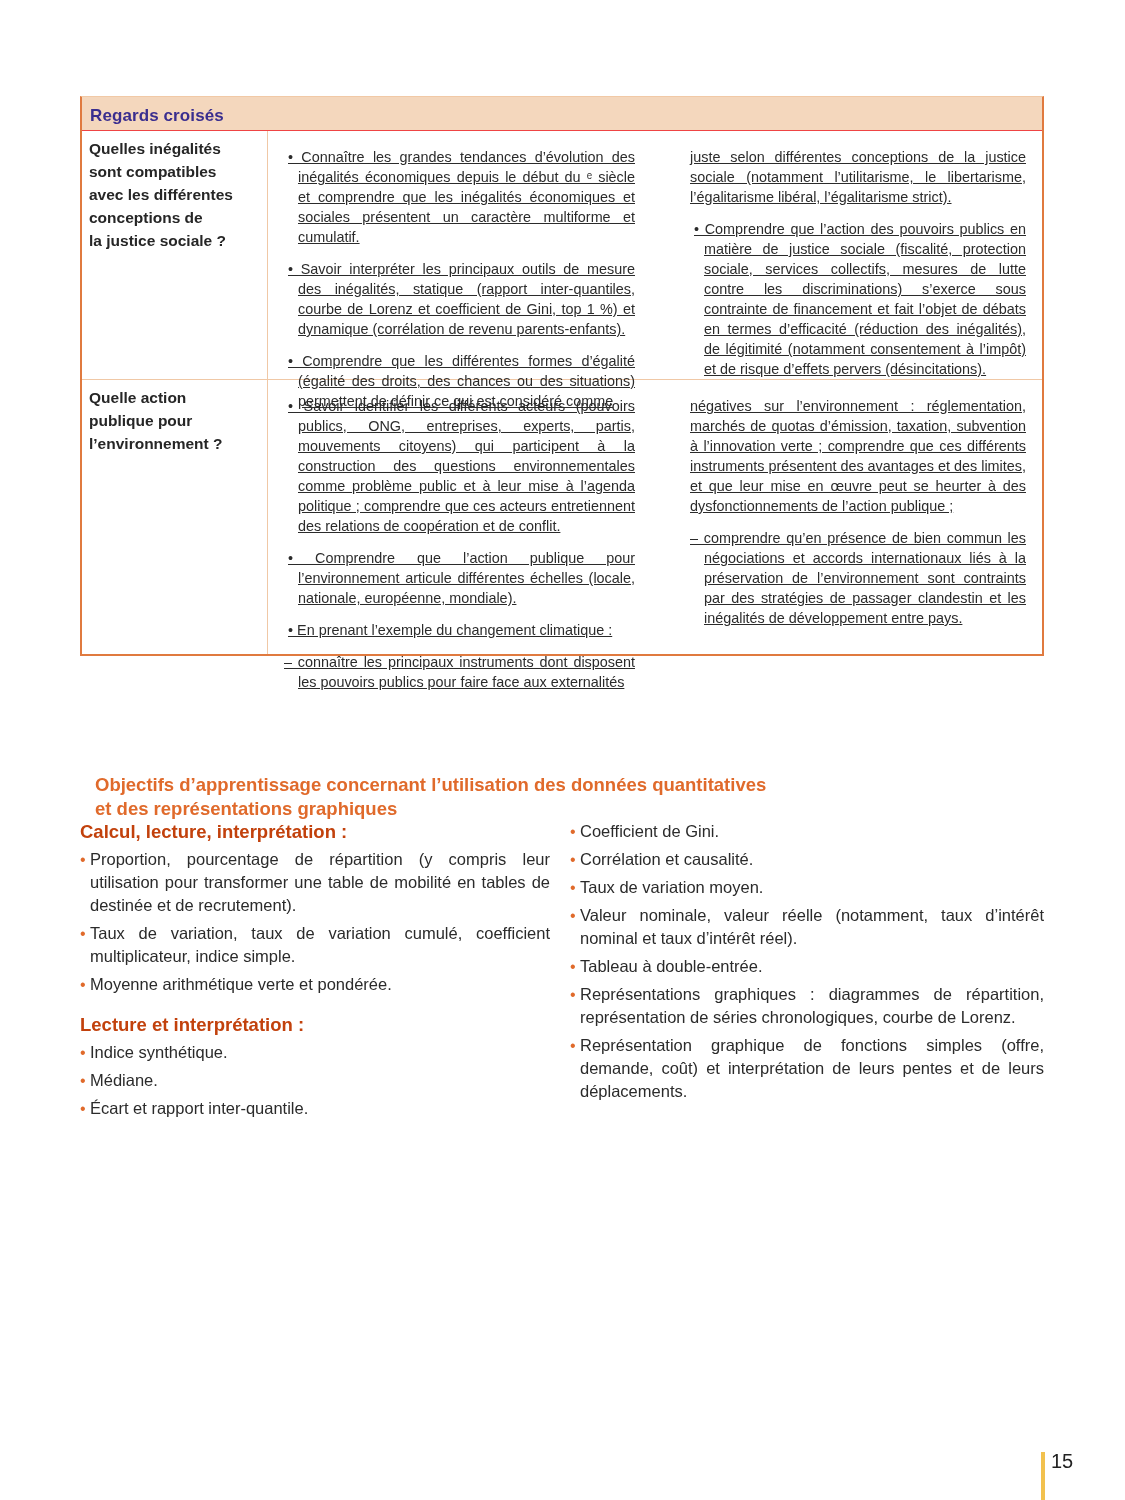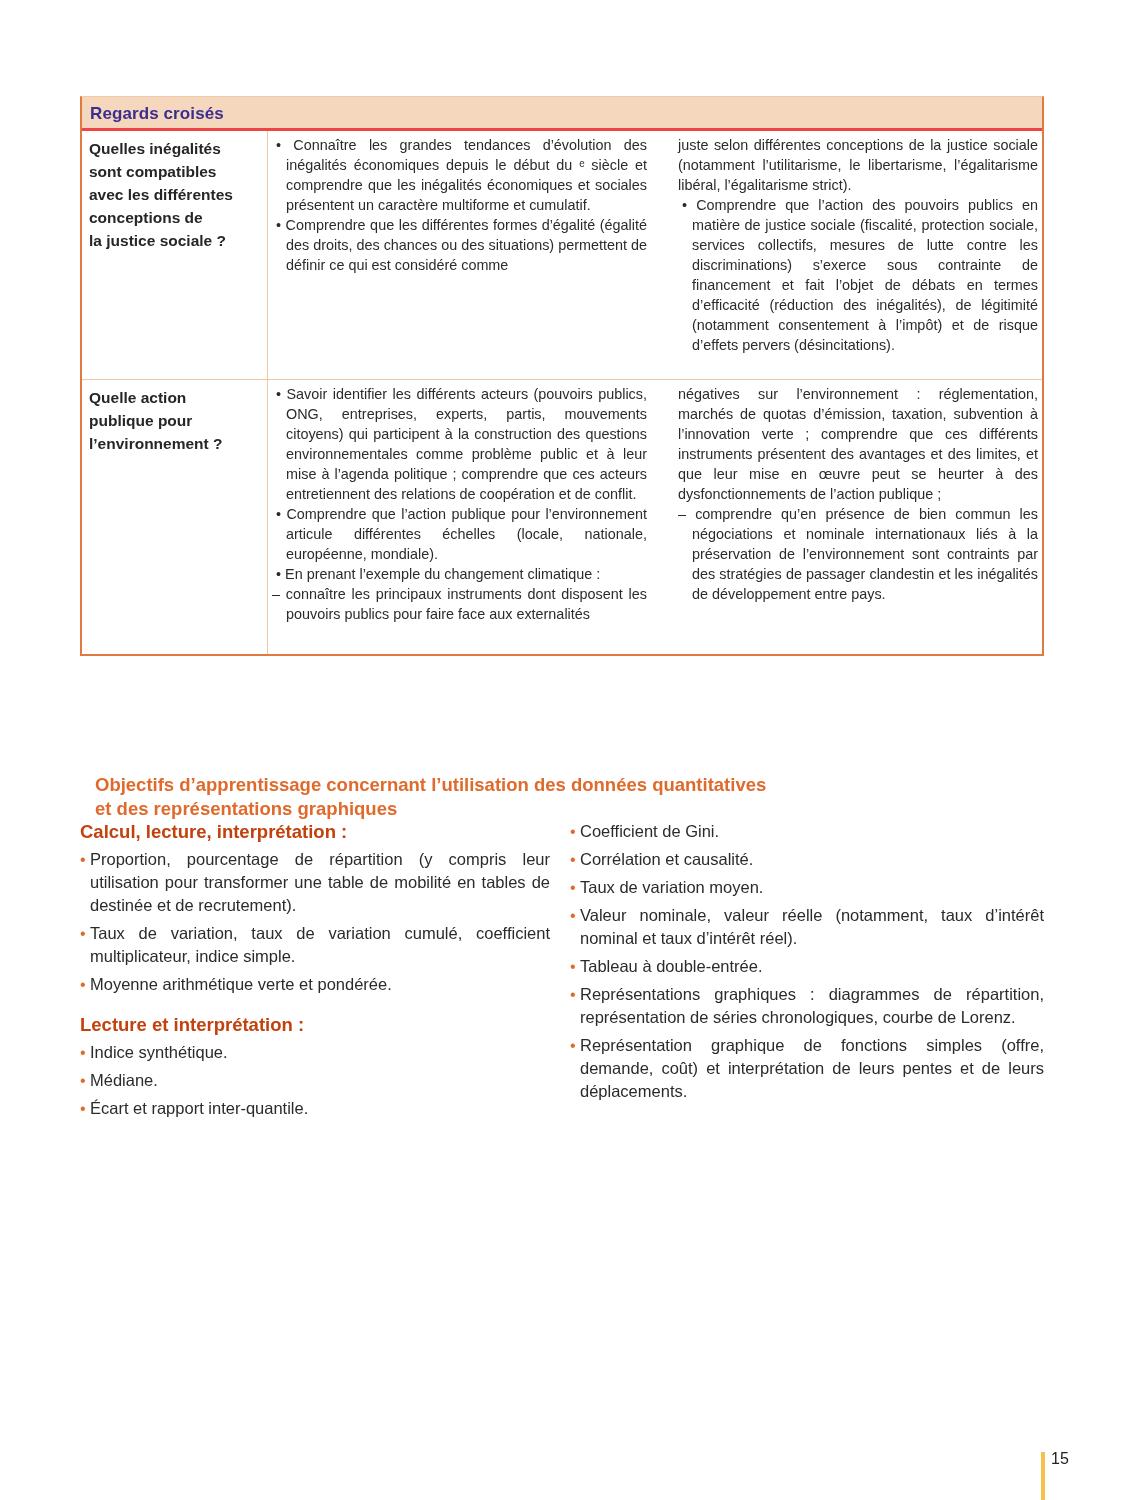--- a/index.html
+++ b/index.html
@@ -6,21 +6,21 @@
     body {
       width: 1125px; height: 1500px; position: relative; background: #ffffff;
       font-family: "Liberation Sans", "DejaVu Sans", sans-serif; color: #1f1f1f;
       overflow: hidden;
     }
     .frame {
       position: absolute; left: 80px; top: 96px; width: 964px; height: 560px;
       border: 2px solid #e07a3f; border-top: 1px solid #f1c9a6; box-sizing: border-box;
     }
     .frame-head {
-      height: 34px; background: #f4d7bd; border-bottom: 3px solid #ef4444;
+      height: 34px; background: #f4d7bd; border-bottom: 1px solid #ef4444;
       display: flex; align-items: flex-end; padding-left: 8px; box-sizing: border-box;
     }
     .frame-head span {
       color: #3a2e8f; font-weight: bold; font-size: 17px; padding-bottom: 4px;
       letter-spacing: 0.1px;
     }
     .row { position: absolute; left: 0; right: 0; padding-left: 33px; }
     .row1 { top: 34px; height: 248px; border-bottom: 1px solid #f0c8a6; }
     .row2 { top: 283px; bottom: 0; }
     .q-cell {
@@ -29,21 +29,21 @@
     }
     .q-cell div {
       font-weight: bold; font-size: 15.5px; line-height: 23px; color: #262626; white-space: pre-line;
     }
     .col {
       position: absolute; top: 4px; font-size: 14.4px; line-height: 20px; color: #2b2b2b;
       text-align: justify;
     }
     .col.c1 { left: 190px; width: 375px; }
     .col.c2 { left: 596px; width: 360px; }
-    .col p { margin: 0; text-align: justify; text-align-last: left; }
+    .col p { margin: 12px; text-align: justify; text-align-last: left; text-decoration: underline; }
     .col p.b { padding-left: 14px; text-indent: -10px; }
     .col p.d { padding-left: 14px; text-indent: -14px; }
     .col p.cont2 { padding-left: 0; }
 
     .objectives { position: absolute; left: 80px; top: 758px; width: 964px; }
     .obj-title {
       color: #e06a2b; font-weight: bold; font-size: 18.5px; line-height: 24px; margin: 15px;
       white-space: pre-line;
     }
     .obj-cols { position: absolute; top: 62px; left: 0; width: 964px; }
@@ -53,40 +53,41 @@
     .li {
       position: relative; padding-left: 10px; font-size: 16.5px; line-height: 23px; color: #2b2b2b;
       margin-bottom: 5px; text-align: justify; text-align-last: left;
     }
     .li .dot {
       position: absolute; left: 0; top: 0; color: #e06a2b; font-size: 16px;
     }
     .gap { height: 12px; }
 
     .page-num-bar { position: absolute; left: 1041px; top: 1452px; width: 4px; height: 48px; background: #f2c14e; }
-    .page-num { position: absolute; left: 1051px; top: 1450px; font-size: 16px; color: #222; }
+    .page-num { position: absolute; left: 1051px; top: 1450px; font-size: 20px; color: #222; }
   </style>
 </head>
 <body>
 
 <div class="frame">
   <div class="frame-head">
     <span>Regards croisés</span>
   </div>
 
   <div class="row row1">
     <div class="q-cell">
       <div>Quelles inégalités
 sont compatibles
 avec les différentes
 conceptions de
 la justice sociale ?</div>
     </div>
     <div class="col c1">
       <p class="b">• Connaître les grandes tendances d’évolution des inégalités économiques depuis le début du ᵉ siècle et comprendre que les inégalités économiques et sociales présentent un caractère multiforme et cumulatif.</p>
+      <p class="b">• Savoir interpréter les principaux outils de mesure des inégalités, statique (rapport inter-quantiles, courbe de Lorenz et coefficient de Gini, top 1 %) et dynamique (corrélation de revenu parents-enfants).</p>
       <p class="b">• Comprendre que les différentes formes d’égalité (égalité des droits, des chances ou des situations) permettent de définir ce qui est considéré comme</p>
     </div>
     <div class="col c2">
       <p class="cont2">juste selon différentes conceptions de la justice sociale (notamment l’utilitarisme, le libertarisme, l’égalitarisme libéral, l’égalitarisme strict).</p>
       <p class="b">• Comprendre que l’action des pouvoirs publics en matière de justice sociale (fiscalité, protection sociale, services collectifs, mesures de lutte contre les discriminations) s’exerce sous contrainte de financement et fait l’objet de débats en termes d’efficacité (réduction des inégalités), de légitimité (notamment consentement à l’impôt) et de risque d’effets pervers (désincitations).</p>
     </div>
   </div>
 
   <div class="row row2">
     <div class="q-cell">
@@ -95,21 +96,21 @@
 l’environnement ?</div>
     </div>
     <div class="col c1">
       <p class="b">• Savoir identifier les différents acteurs (pouvoirs publics, ONG, entreprises, experts, partis, mouvements citoyens) qui participent à la construction des questions environnementales comme problème public et à leur mise à l’agenda politique ; comprendre que ces acteurs entretiennent des relations de coopération et de conflit.</p>
       <p class="b">• Comprendre que l’action publique pour l’environnement articule différentes échelles (locale, nationale, européenne, mondiale).</p>
       <p class="b">• En prenant l’exemple du changement climatique :</p>
       <p class="d">– connaître les principaux instruments dont disposent les pouvoirs publics pour faire face aux externalités</p>
     </div>
     <div class="col c2">
       <p class="cont2">négatives sur l’environnement : réglementation, marchés de quotas d’émission, taxation, subvention à l’innovation verte ; comprendre que ces différents instruments présentent des avantages et des limites, et que leur mise en œuvre peut se heurter à des dysfonctionnements de l’action publique ;</p>
-      <p class="d">– comprendre qu’en présence de bien commun les négociations et nominale internationaux liés à la préservation de l’environnement sont contraints par des stratégies de passager clandestin et les inégalités de développement entre pays.</p>
+      <p class="d">– comprendre qu’en présence de bien commun les négociations et accords internationaux liés à la préservation de l’environnement sont contraints par des stratégies de passager clandestin et les inégalités de développement entre pays.</p>
     </div>
   </div>
 </div>
 
 <div class="objectives">
   <p class="obj-title">Objectifs d’apprentissage concernant l’utilisation des données quantitatives
 et des représentations graphiques</p>
 
   <div class="obj-cols">
     <div class="obj-left">

